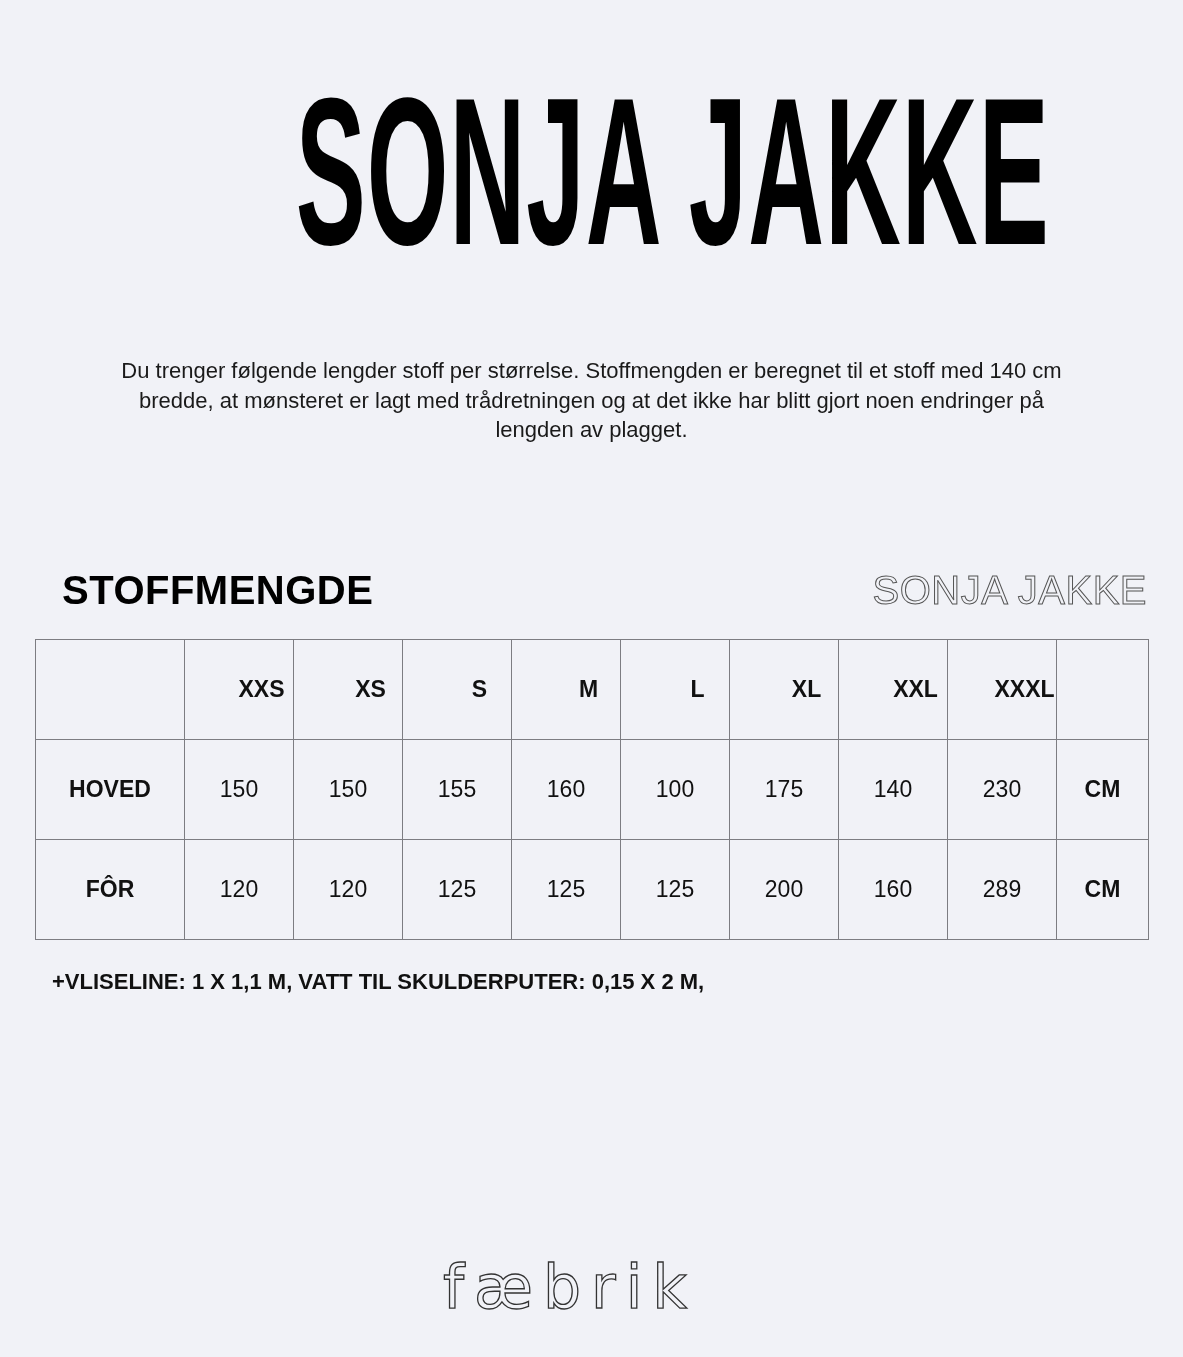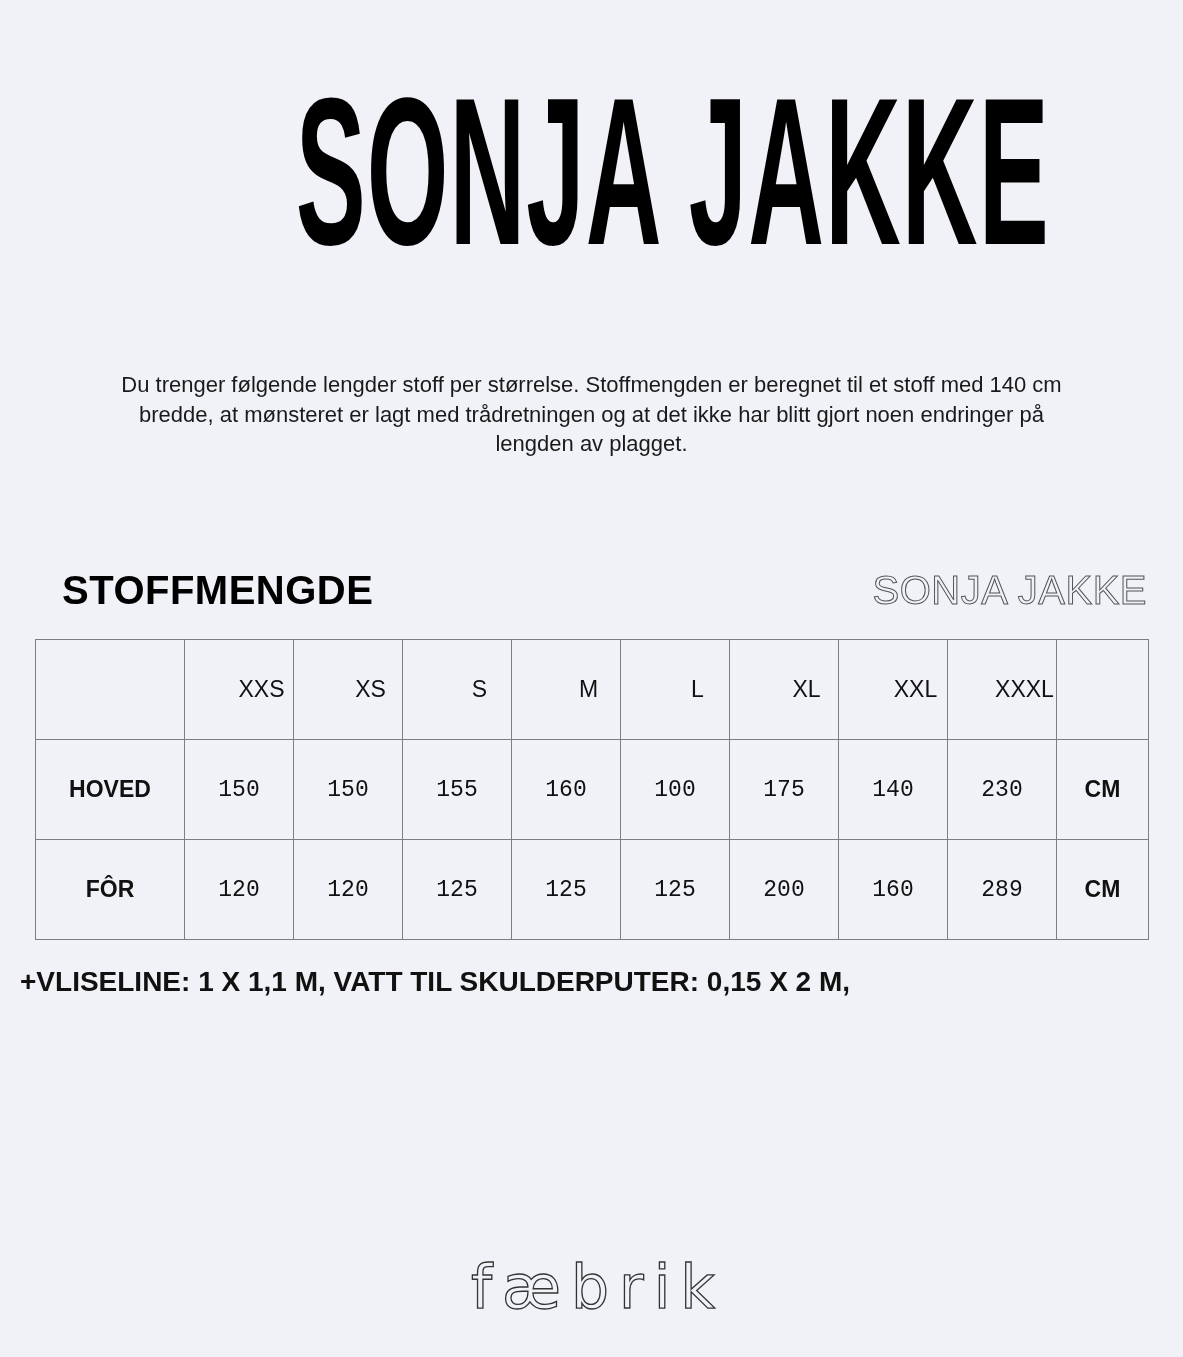--- a/index.html
+++ b/index.html
@@ -26,21 +26,21 @@
       line-height: 180px;
       letter-spacing: 2px;
       color: #000000;
       transform: scaleX(0.5);
       transform-origin: center;
       white-space: nowrap;
     }
     .intro {
       position: absolute;
       left: 120px;
-      top: 370px;
+      top: 356px;
       width: 943px;
       text-align: center;
       font-family: "Liberation Sans", sans-serif;
       font-size: 22px;
       line-height: 29.5px;
       color: #1a1a1a;
     }
     .section-title {
       position: absolute;
       left: 36px;
@@ -74,48 +74,47 @@
     }
     .fabric-table td, .fabric-table th {
       border: 1px solid #7d7d82;
       height: 100px;
       text-align: center;
       vertical-align: middle;
       font-family: "Liberation Sans", sans-serif;
       font-size: 23px;
       color: #111;
     }
-    .fabric-table th { font-weight: normal; padding-left: 45px; }
-    .fabric-table td.val { font-weight: normal; font-family: Liberation Mono, monospace; }
+    .fabric-table th { font-weight: bold; padding-left: 45px; }
+    .fabric-table td.val { font-weight: normal; }
     .fabric-table td.rowlabel, .fabric-table td.unit { font-weight: bold; text-align: center; }
     .col-label { width: 149px; }
     .col-size { width: 109px; }
     .col-unit { width: 92px; }
     .notes {
       position: absolute;
-      left: 20px;
+      left: 52px;
       top: 967px;
       font-family: "Liberation Sans", sans-serif;
       font-weight: bold;
-      font-size: 28px;
+      font-size: 22px;
       line-height: 29.5px;
       color: #111;
     }
     .logo {
       position: absolute;
       left: 0;
       top: 1252px;
       width: 1140px;
       text-align: center;
       font-family: "DejaVu Sans", sans-serif;
       font-size: 60px;
       line-height: 70px;
       letter-spacing: 10px;
       color: #f1f2f7;
-      margin-left: 28px;
       -webkit-text-stroke: 1.3px #333333;
     }
   </style>
 </head>
 <body>
 
 <h1 class="main-title">SONJA JAKKE</h1>
 
 <p class="intro">Du trenger følgende lengder stoff per størrelse. Stoffmengden er beregnet til et stoff med 140 cm bredde, at mønsteret er lagt med trådretningen og at det ikke har blitt gjort noen endringer på lengden av plagget.</p>
 

